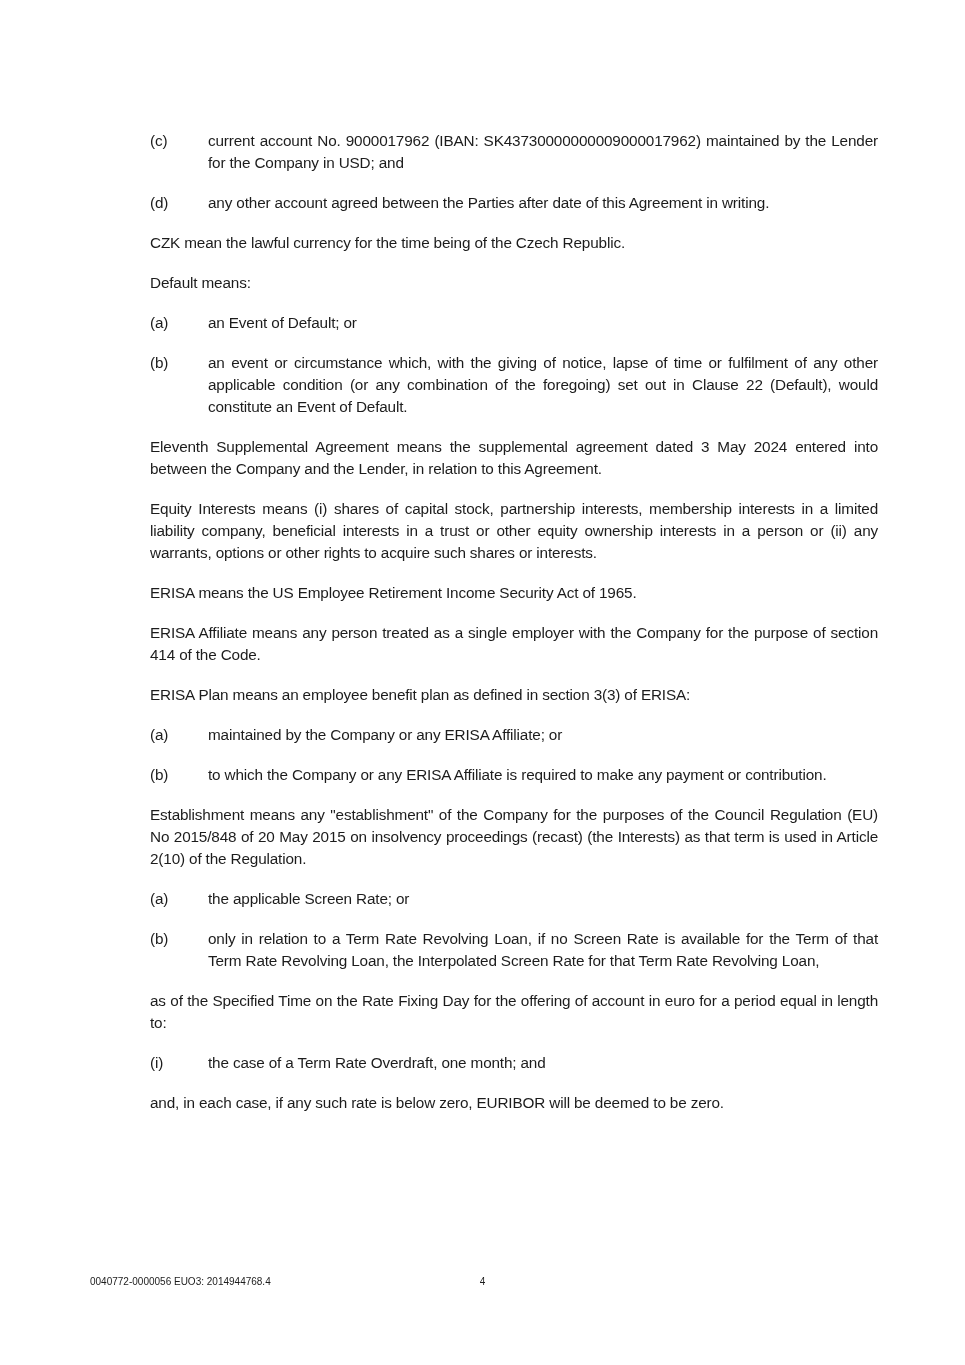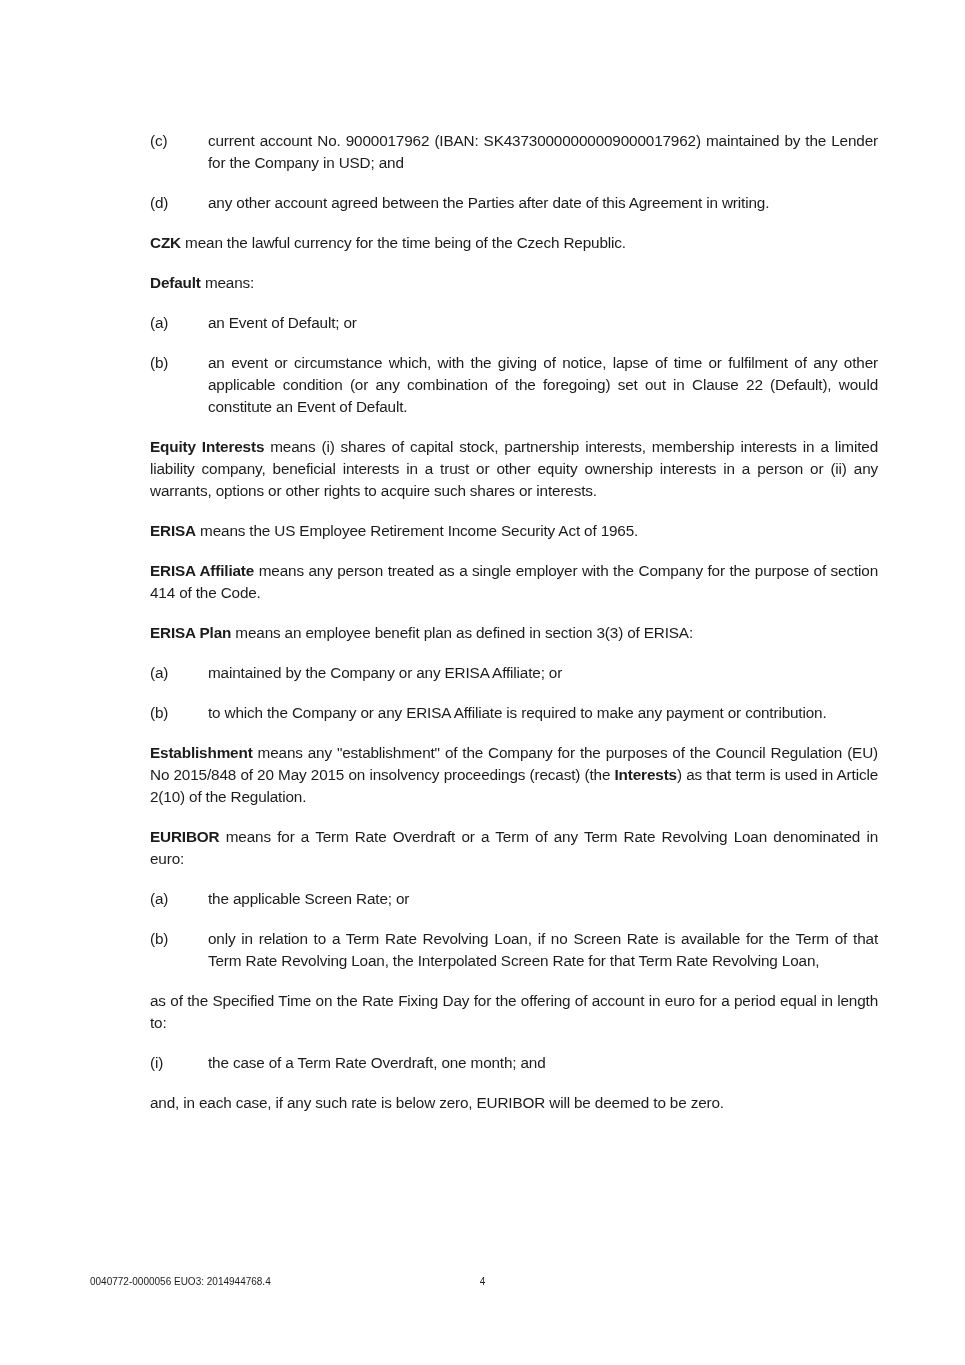--- a/index.html
+++ b/index.html
@@ -20,21 +20,21 @@
     font-size: 15.3px;
     line-height: 22px;
     letter-spacing: -0.15px;
   }
   .block { margin: 0 0 18px 0; }
   .block:last-child { margin-bottom: 0; }
   p.block { text-align: justify; }
   .li { display: flex; }
   .li .marker { flex: 0 0 58px; width: 58px; }
   .li .li-text { flex: 1 1 auto; text-align: justify; }
-  .term { font-weight: bold; }
+  .term { font-weight: normal; }
   .footer {
     position: absolute;
     left: 0;
     top: 1271px;
     width: 100%;
     height: 22px;
     font-size: 10px;
     line-height: 22px;
     color: #1c1c1c;
   }
@@ -64,20 +64,21 @@
     <div class="block li">
       <span class="marker">(a)</span>
       <span class="li-text">an Event of Default; or</span>
     </div>
 
     <div class="block li">
       <span class="marker">(b)</span>
       <span class="li-text">an event or circumstance which, with the giving of notice, lapse of time or fulfilment of any other applicable condition (or any combination of the foregoing) set out in Clause 22 (Default), would constitute an Event of Default.</span>
     </div>
 
+    <p class="block"><b class="term">Eleventh Supplemental Agreement</b><span> means the supplemental agreement dated 3 May 2024 entered into between the Company and the Lender, in relation to this Agreement.</span></p>
 
     <p class="block"><b class="term">Equity Interests</b><span> means (i) shares of capital stock, partnership interests, membership interests in a limited liability company, beneficial interests in a trust or other equity ownership interests in a person or (ii) any warrants, options or other rights to acquire such shares or interests.</span></p>
 
     <p class="block"><b class="term">ERISA</b><span> means the US Employee Retirement Income Security Act of 1965.</span></p>
 
     <p class="block"><b class="term">ERISA Affiliate</b><span> means any person treated as a single employer with the Company for the purpose of section 414 of the Code.</span></p>
 
     <p class="block"><b class="term">ERISA Plan</b><span> means an employee benefit plan as defined in section 3(3) of ERISA:</span></p>
 
     <div class="block li">
@@ -85,21 +86,20 @@
       <span class="li-text">maintained by the Company or any ERISA Affiliate; or</span>
     </div>
 
     <div class="block li">
       <span class="marker">(b)</span>
       <span class="li-text">to which the Company or any ERISA Affiliate is required to make any payment or contribution.</span>
     </div>
 
     <p class="block"><b class="term">Establishment</b><span> means any "establishment" of the Company for the purposes of the Council Regulation (EU) No 2015/848 of 20 May 2015 on insolvency proceedings (recast) (the </span><b class="term">Interests</b><span>) as that term is used in Article 2(10) of the Regulation.</span></p>
 
-    <p class="block"><b class="term">EURIBOR</b><span> means for a Term Rate Overdraft or a Term of any Term Rate Revolving Loan denominated in euro:</span></p>
 
     <div class="block li">
       <span class="marker">(a)</span>
       <span class="li-text">the applicable Screen Rate; or</span>
     </div>
 
     <div class="block li">
       <span class="marker">(b)</span>
       <span class="li-text">only in relation to a Term Rate Revolving Loan, if no Screen Rate is available for the Term of that Term Rate Revolving Loan, the Interpolated Screen Rate for that Term Rate Revolving Loan,</span>
     </div>

